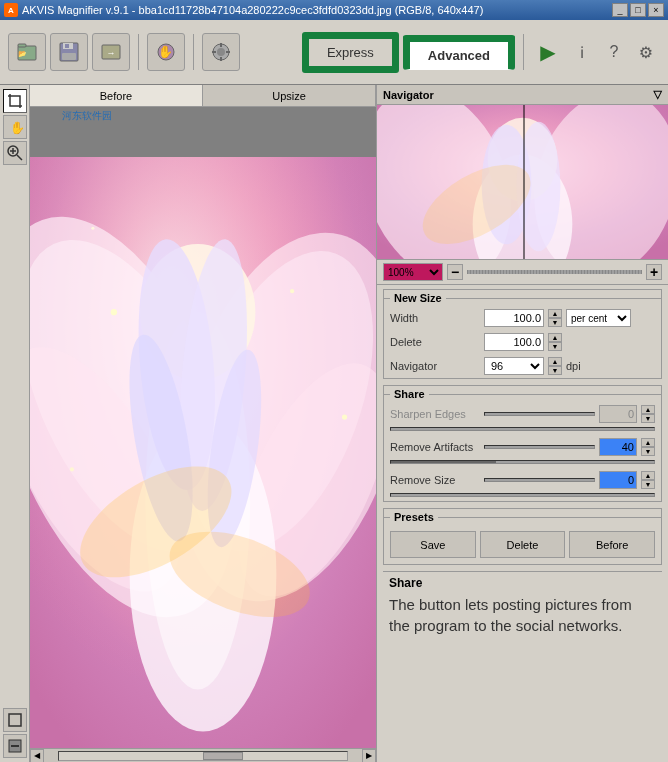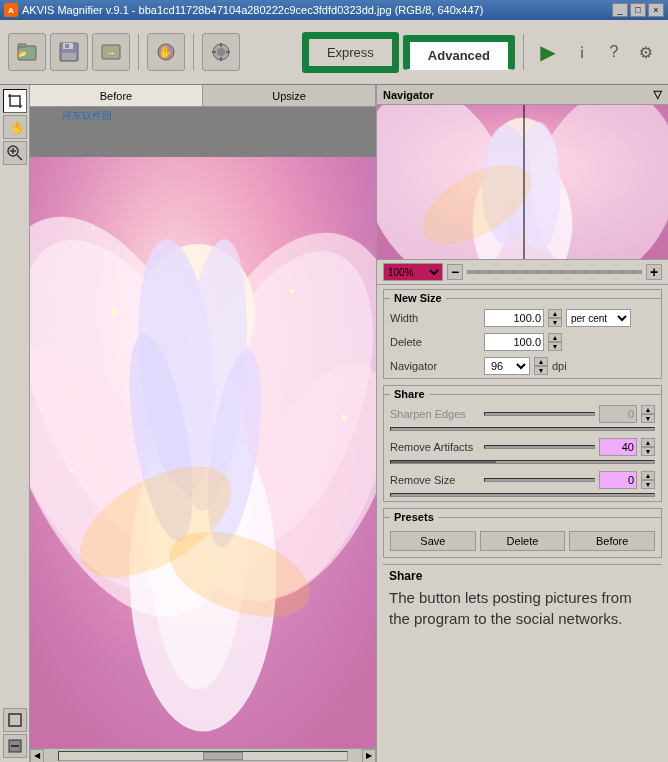--- a/index.html
+++ b/index.html
@@ -428,21 +428,21 @@
     }
     .full-slider {
       flex: 1;
       height: 4px;
       background: #a0a0a0;
       border: 1px inset #888;
     }
     .value-input {
       width: 38px;
       height: 18px;
-      background: #f0abfc;
+      background: #3b82f6;
       border: 1px solid #999;
       font-size: 11px;
       text-align: right;
       padding: 0 2px;
     }
     .value-input.disabled {
       background: #c8c4bc;
       color: #888;
     }
 
@@ -455,21 +455,21 @@
       border: 1px solid #999;
       margin: 2px 0;
     }
     .preset-buttons {
       display: flex;
       gap: 4px;
       padding: 3px 0;
     }
     .preset-btn {
       flex: 1;
-      height: 20px;
+      height: 27px;
       background: #c8c4bc;
       border: 1px solid #999;
       font-size: 11px;
       cursor: pointer;
       display: flex;
       align-items: center;
       justify-content: center;
       text-align: center;
     }
 
@@ -756,21 +756,21 @@
           <div class="field-label">Delete</div>
           <input class="field-input" type="text" value="100.0" style="">
           <div class="spin-btn-group">
             <div class="spin-btn">▲</div>
             <div class="spin-btn">▼</div>
           </div>
         </div>
 
         <div class="field-row">
           <div class="field-label">Navigator</div>
-          <select class="field-input" style="width:46px;text-align:left;">
+          <select class="field-input" style="width:60px;text-align:left;">
             <option>96</option>
             <option>72</option>
             <option>150</option>
             <option>300</option>
           </select>
           <div class="spin-btn-group">
             <div class="spin-btn">▲</div>
             <div class="spin-btn">▼</div>
           </div>
           <span class="field-unit">dpi</span>

